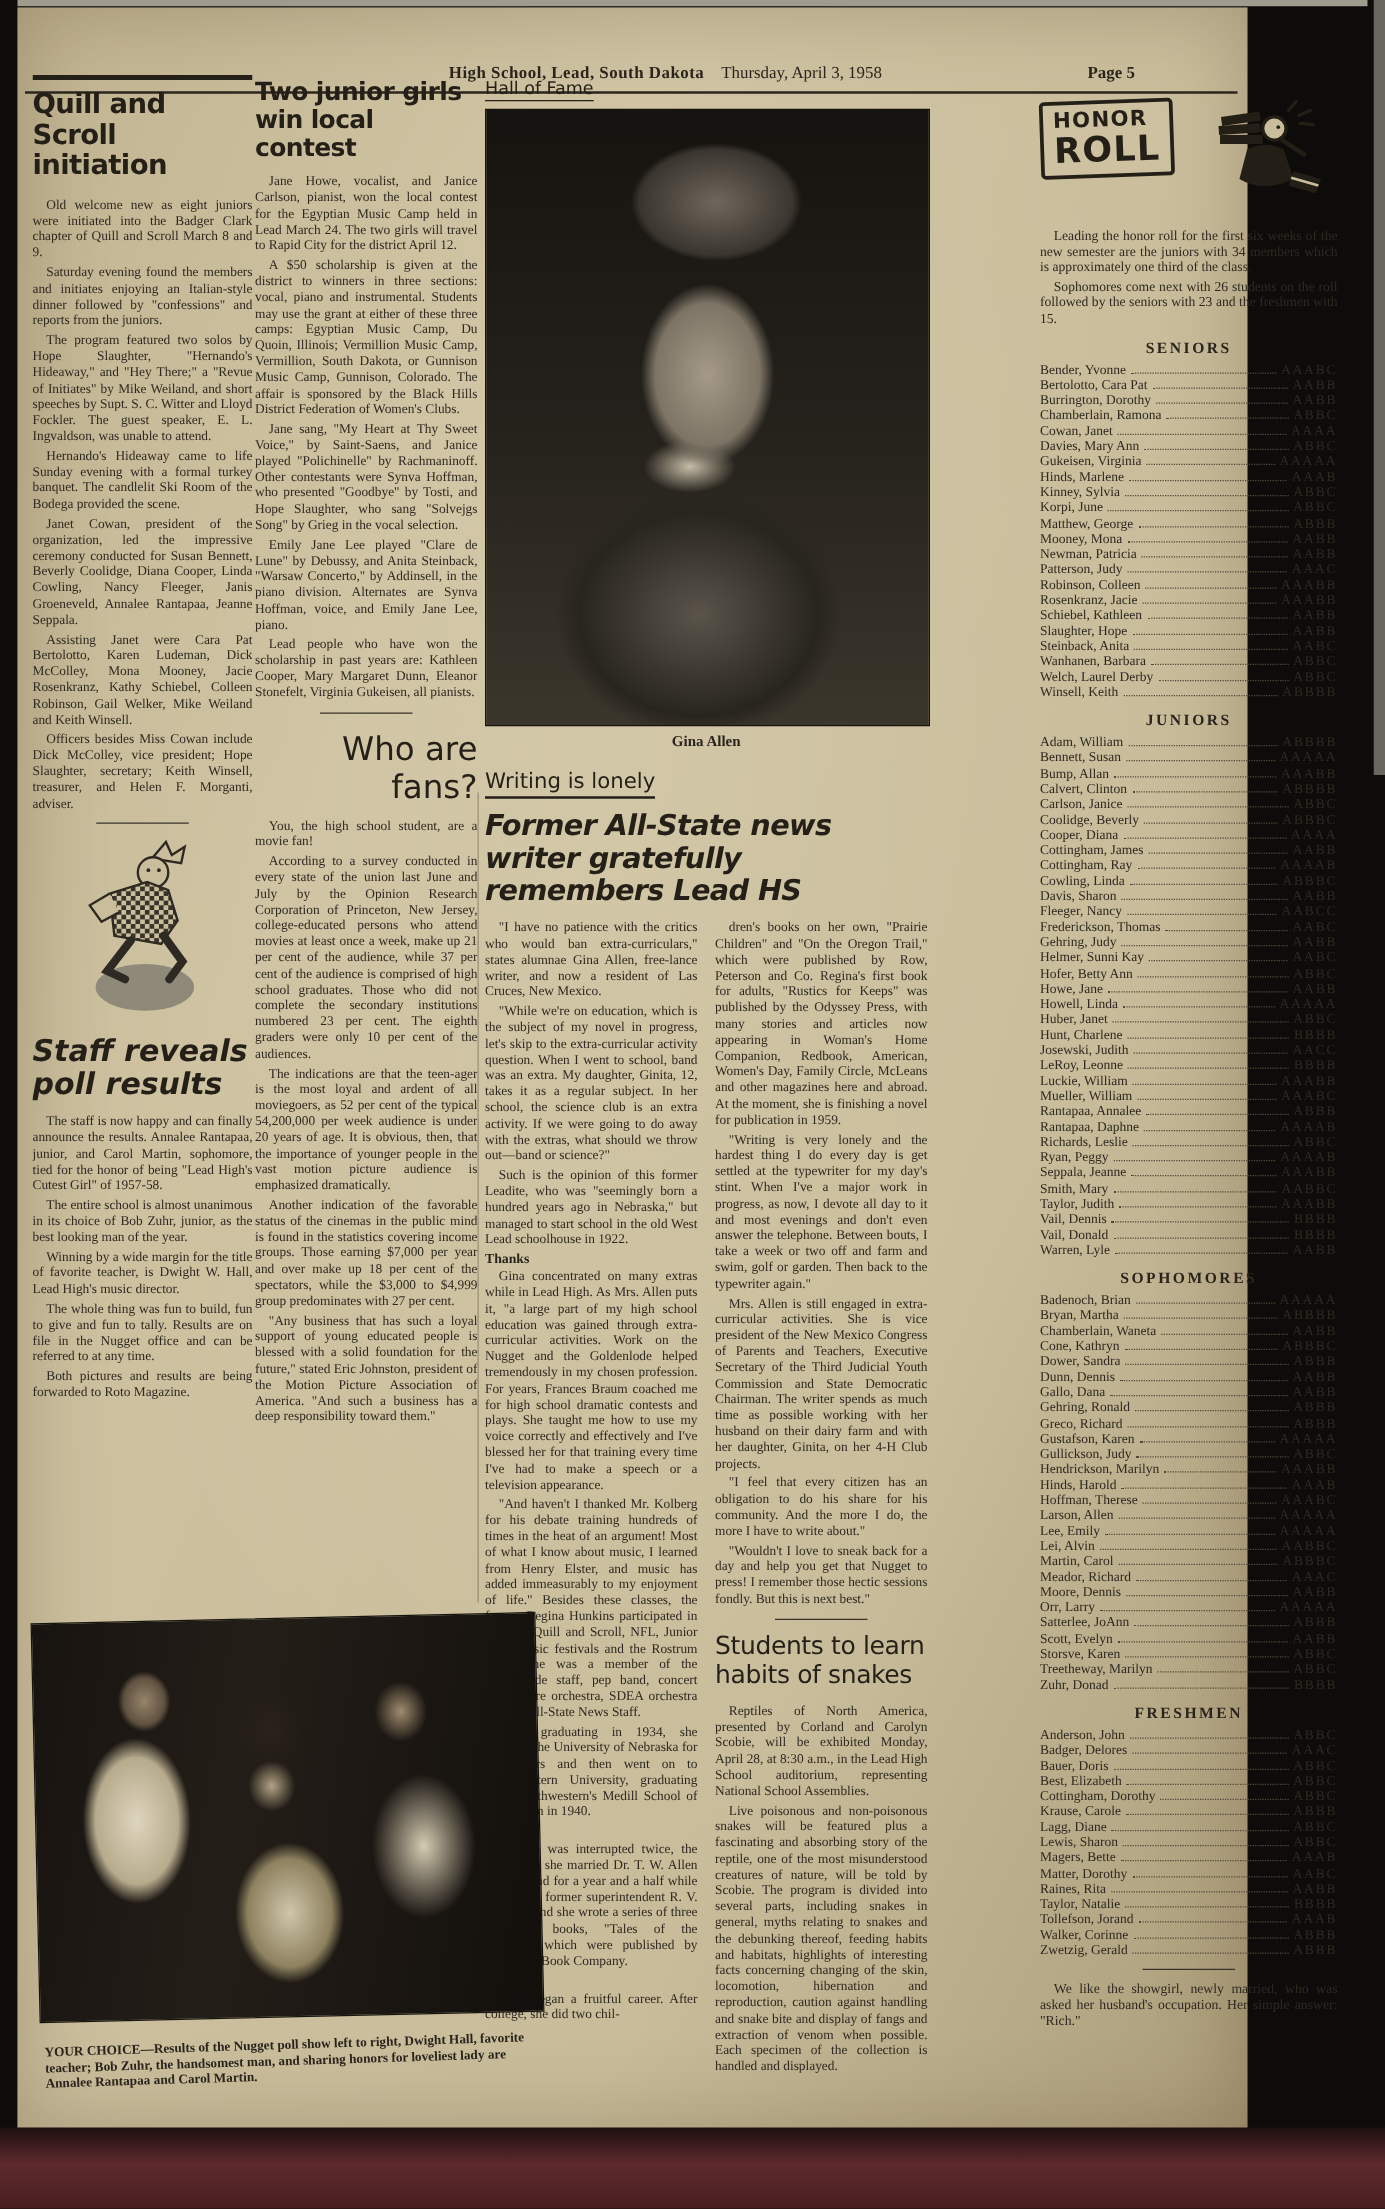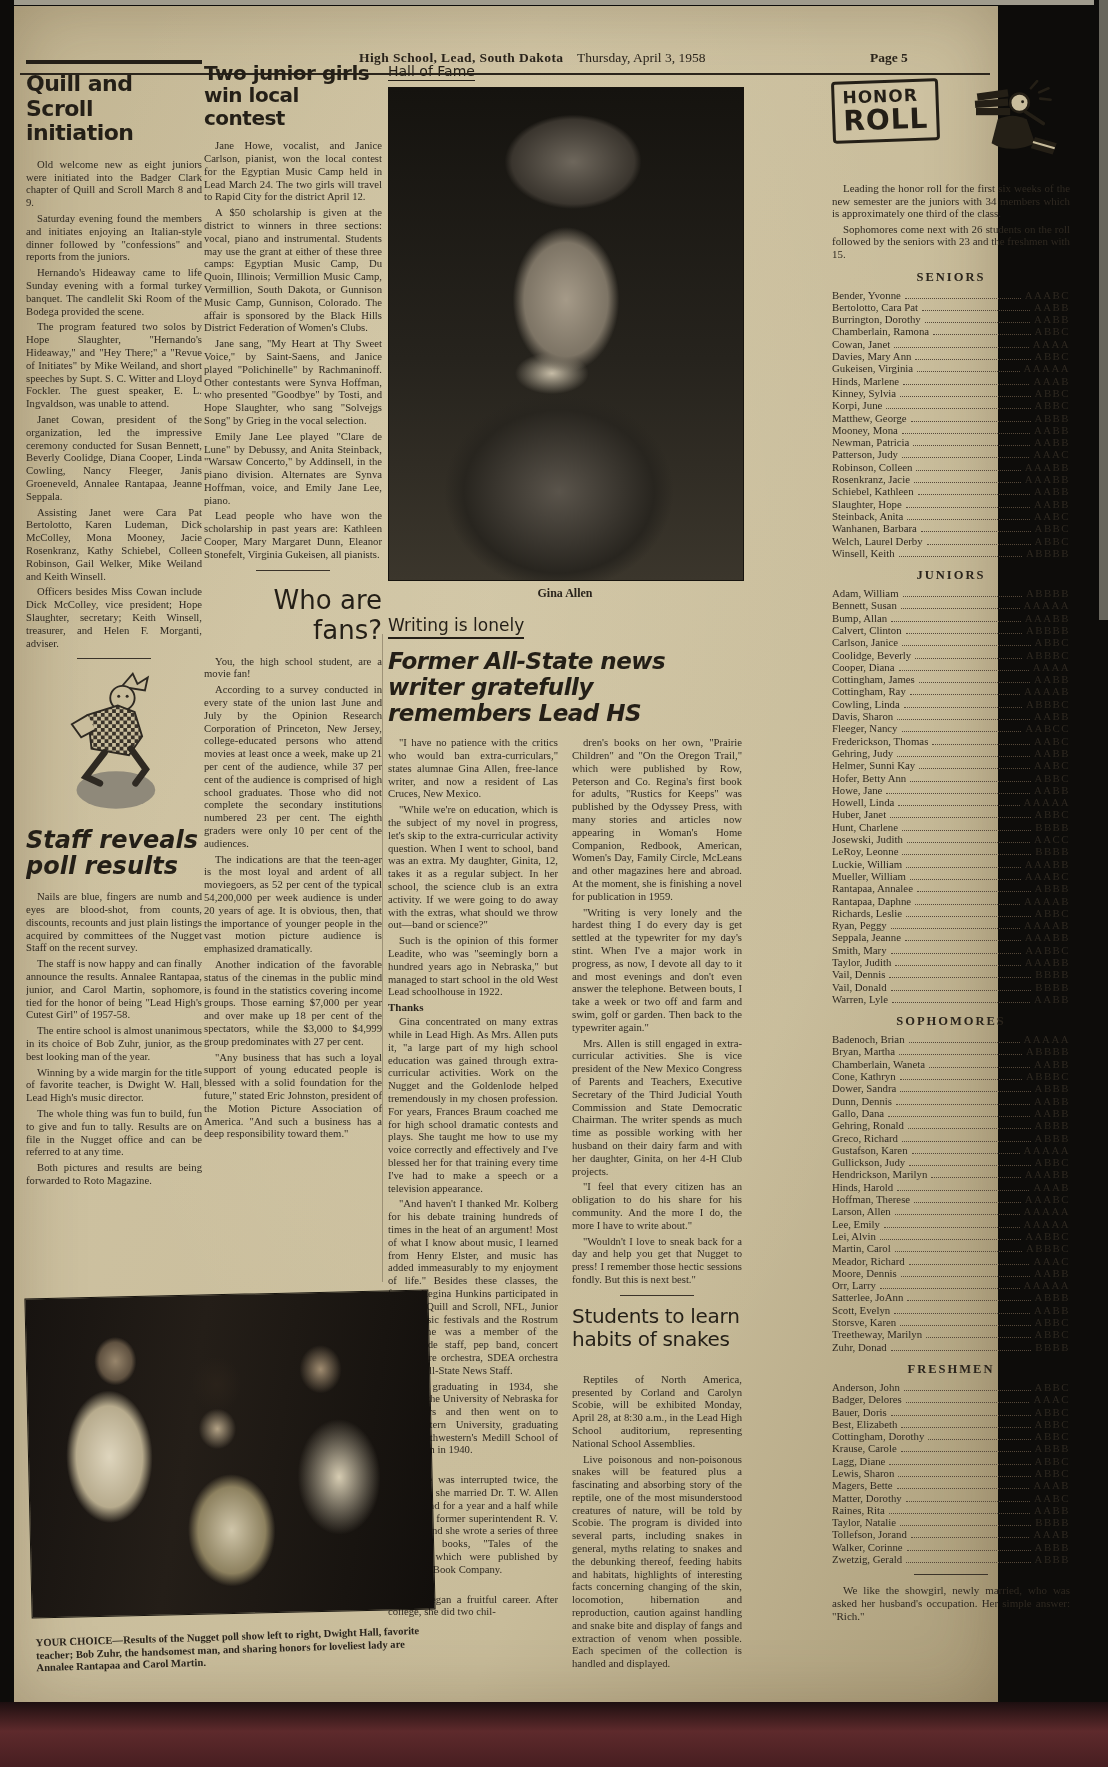--- a/index.html
+++ b/index.html
@@ -23,21 +23,21 @@
   
   .col{position:absolute;color:#2e2820;}
   .body-text p{font:10.7px/12.8px "Liberation Serif",serif;text-align:justify;
       text-indent:11px;margin:0 0 3px;color:#2f2921;}
   .headline{font-family:"DejaVu Sans",sans-serif;color:#241f17;margin:0;}
   .h-quill{font-size:22px;line-height:1.12;letter-spacing:-.5px;font-weight:bold;margin:8px 0 12px;}
   .h-contest{font-size:20px;line-height:1.12;letter-spacing:-.5px;font-weight:bold;margin:4px 0 10px;}
   .h-staff{font-size:24px;line-height:1.08;font-weight:bold;font-style:italic;margin:6px 0 10px;}
   .h-fans{font-size:26px;font-weight:normal;text-align:right;margin:14px 0 10px;}
   .h-feature{font-size:23px;line-height:1.12;font-weight:bold;font-style:italic;letter-spacing:-.5px;margin:6px 0 10px;}
-  .h-snakes{font-size:20px;line-height:1.15;letter-spacing:-.3px;font-weight:normal;margin:8px 0 22px;}
+  .h-snakes{font-size:20px;line-height:1.15;letter-spacing:-.3px;font-weight:normal;margin:8px 0 12px;}
   .kicker{font-family:"DejaVu Sans",sans-serif;font-size:17px;color:#241f17;display:inline-block;
       border-bottom:2px solid #241f17;padding-bottom:2px;margin:14px 0 4px;}
   .sec-label{font-family:"DejaVu Sans",sans-serif;font-size:14px;color:#241f17;display:inline-block;
       border-bottom:1.5px solid #241f17;padding-bottom:1px;margin-bottom:6px;}
   .topbar{height:4px;background:#241f17;margin-bottom:2px;}
   .divider{width:74px;border-top:1.5px solid #3a332a;margin:9px auto;}
   .subhead{font-weight:bold;font-size:11px;margin:2px 0 2px;color:#2a241c;}
   
   .portrait{width:354px;height:492px;border:1px solid #17140f;
     background:
@@ -90,22 +90,22 @@
     <span class="m-page">Page 5</span>
   </header>
   <div class="masthead-rule"></div>
 
   <section class="col" style="left:12px;top:54px;width:176px;max-height:1232px;overflow:hidden;">
     <div class="topbar"></div>
     <h1 class="headline h-quill">Quill and Scroll initiation</h1>
     <div class="body-text">
         <p>Old welcome new as eight juniors were initiated into the Badger Clark chapter of Quill and Scroll March 8 and 9.</p>
         <p>Saturday evening found the members and initiates enjoying an Italian-style dinner followed by "confessions" and reports from the juniors.</p>
+        <p>The program featured two solos by Hope Slaughter, "Hernando's Hideaway," and "Hey There;" a "Revue of Initiates" by Mike Weiland, and short speeches by Supt. S. C. Witter and Lloyd Fockler. The guest speaker, E. L. Ingvaldson, was unable to attend.</p>
         <p>Hernando's Hideaway came to life Sunday evening with a formal turkey banquet. The candlelit Ski Room of the Bodega provided the scene.</p>
-        <p>The program featured two solos by Hope Slaughter, "Hernando's Hideaway," and "Hey There;" a "Revue of Initiates" by Mike Weiland, and short speeches by Supt. S. C. Witter and Lloyd Fockler. The guest speaker, E. L. Ingvaldson, was unable to attend.</p>
         <p>Janet Cowan, president of the organization, led the impressive ceremony conducted for Susan Bennett, Beverly Coolidge, Diana Cooper, Linda Cowling, Nancy Fleeger, Janis Groeneveld, Annalee Rantapaa, Jeanne Seppala.</p>
         <p>Assisting Janet were Cara Pat Bertolotto, Karen Ludeman, Dick McColley, Mona Mooney, Jacie Rosenkranz, Kathy Schiebel, Colleen Robinson, Gail Welker, Mike Weiland and Keith Winsell.</p>
         <p>Officers besides Miss Cowan include Dick McColley, vice president; Hope Slaughter, secretary; Keith Winsell, treasurer, and Helen F. Morganti, adviser.</p>
       </div>
     <div class="divider"></div>
     <div class="jester">
       <svg viewBox="0 0 140 160" width="140" height="150">
         <defs>
             <pattern id="chk" width="8" height="8" patternUnits="userSpaceOnUse">
           <rect width="8" height="8" fill="#c9bd9c"></rect>
@@ -118,21 +118,20 @@
         <circle cx="79" cy="32" r="13" fill="#c9bd9c" stroke="#2e2922" stroke-width="2"></circle>
         <circle cx="75" cy="30" r="1.6" fill="#2e2922"></circle>
           <circle cx="84" cy="30" r="1.6" fill="#2e2922"></circle>
         <path d="M42 50 l32 -10 18 7 8 26 -14 20 -40 -7 z" fill="url(#chk)" stroke="#2e2922" stroke-width="2"></path>
         <path d="M42 50 l-17 10 10 14 15 -8" fill="#c9bd9c" stroke="#2e2922" stroke-width="2"></path>
         <path d="M60 90 l-20 26 15 7 M88 86 l16 22 -11 15" stroke="#2e2922" stroke-width="7" fill="none" stroke-linecap="round"></path>
       </svg>
     </div>
     <h1 class="headline h-staff">Staff reveals poll results</h1>
     <div class="body-text">
-        <p>Nails are blue, fingers are numb and eyes are blood-shot, from counts, discounts, recounts and just plain listings acquired by committees of the Nugget Staff on the recent survey.</p>
         <p>The staff is now happy and can finally announce the results. Annalee Rantapaa, junior, and Carol Martin, sophomore, tied for the honor of being "Lead High's Cutest Girl" of 1957-58.</p>
         <p>The entire school is almost unanimous in its choice of Bob Zuhr, junior, as the best looking man of the year.</p>
         <p>Winning by a wide margin for the title of favorite teacher, is Dwight W. Hall, Lead High's music director.</p>
         <p>The whole thing was fun to build, fun to give and fun to tally. Results are on file in the Nugget office and can be referred to at any time.</p>
         <p>Both pictures and results are being forwarded to Roto Magazine.</p>
       </div>
   </section>
 
   <section class="col" style="left:190px;top:52px;width:178px;max-height:1230px;overflow:hidden;">
     <h1 class="headline h-contest">Two junior girls win local contest</h1>

